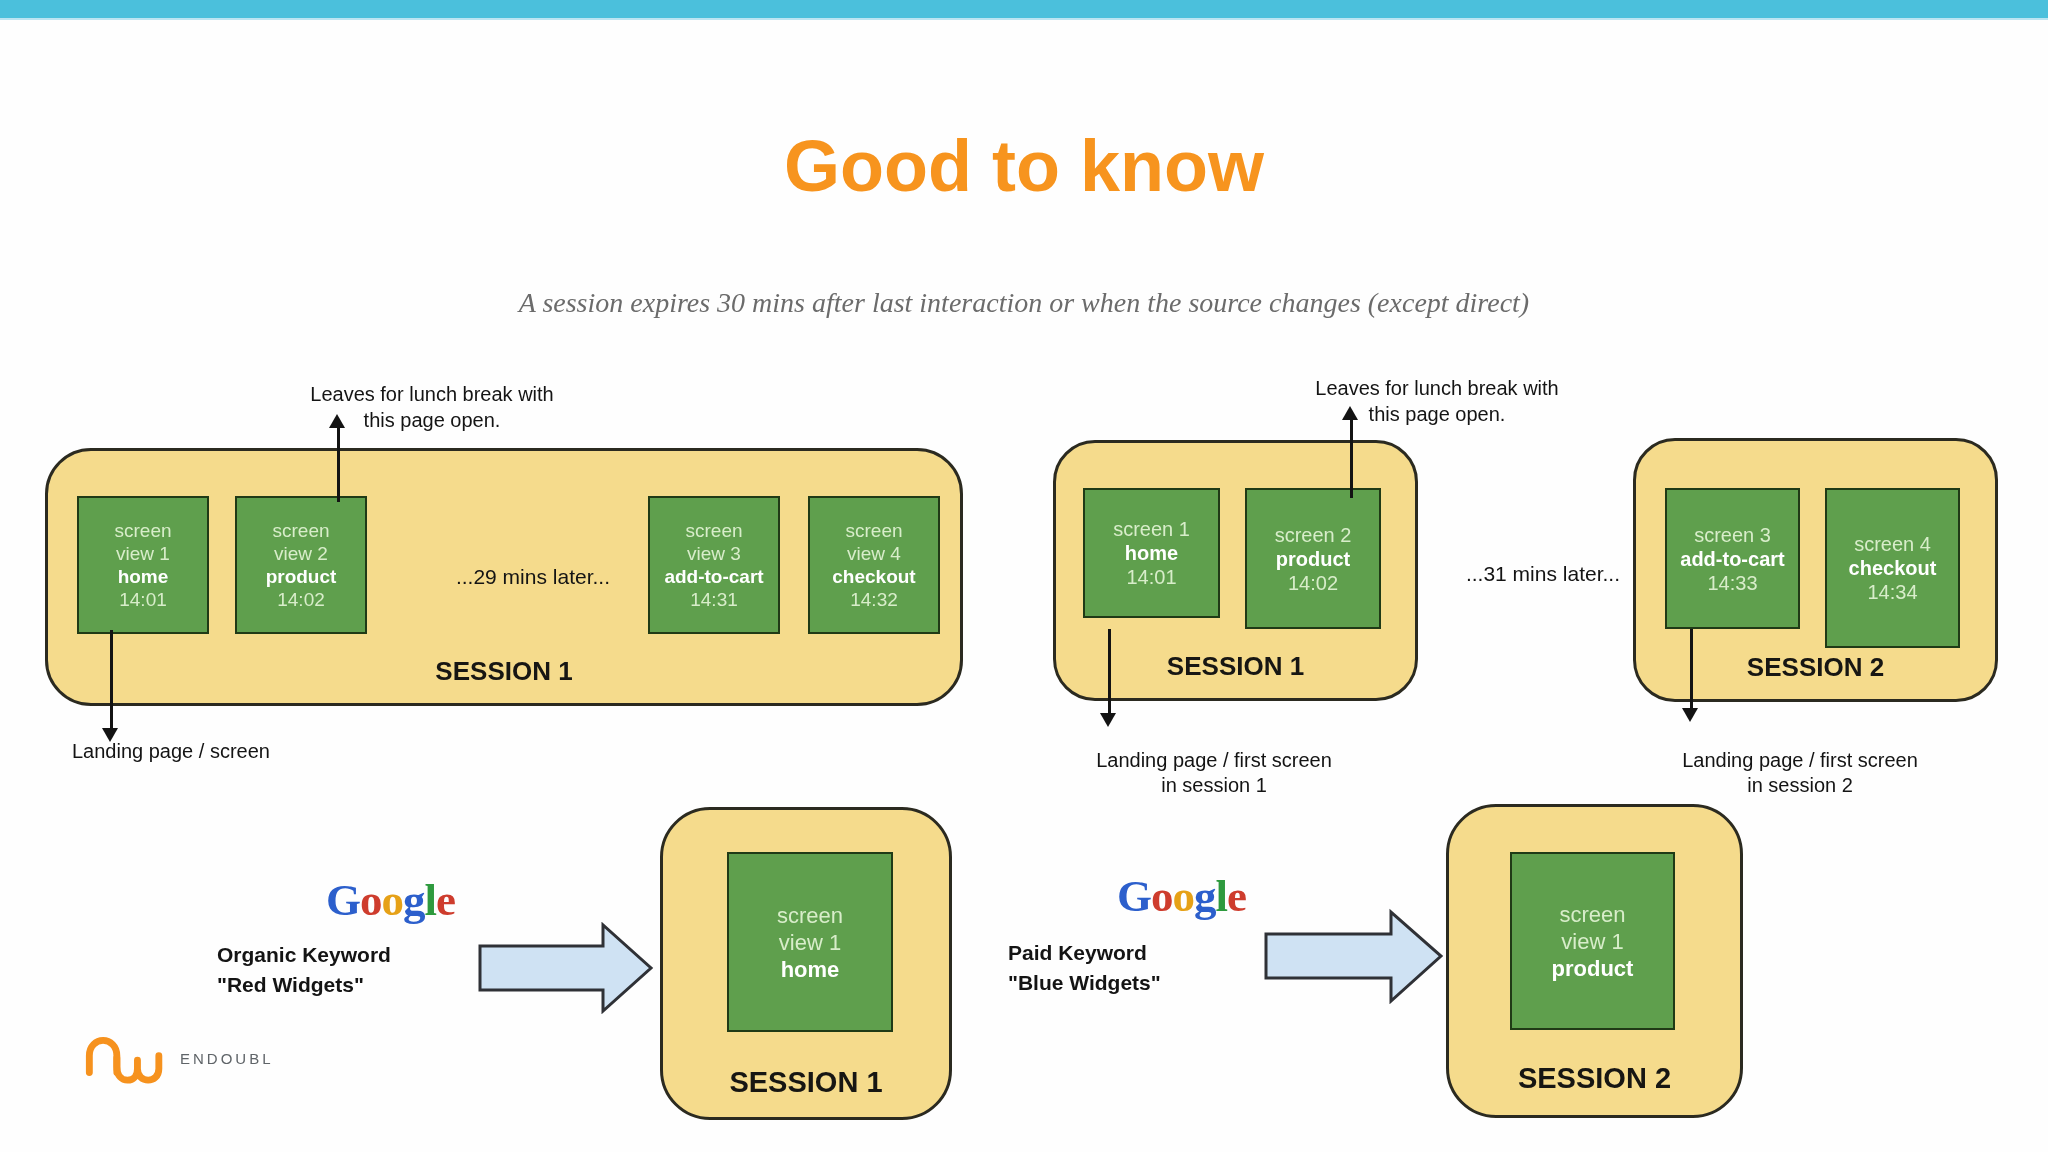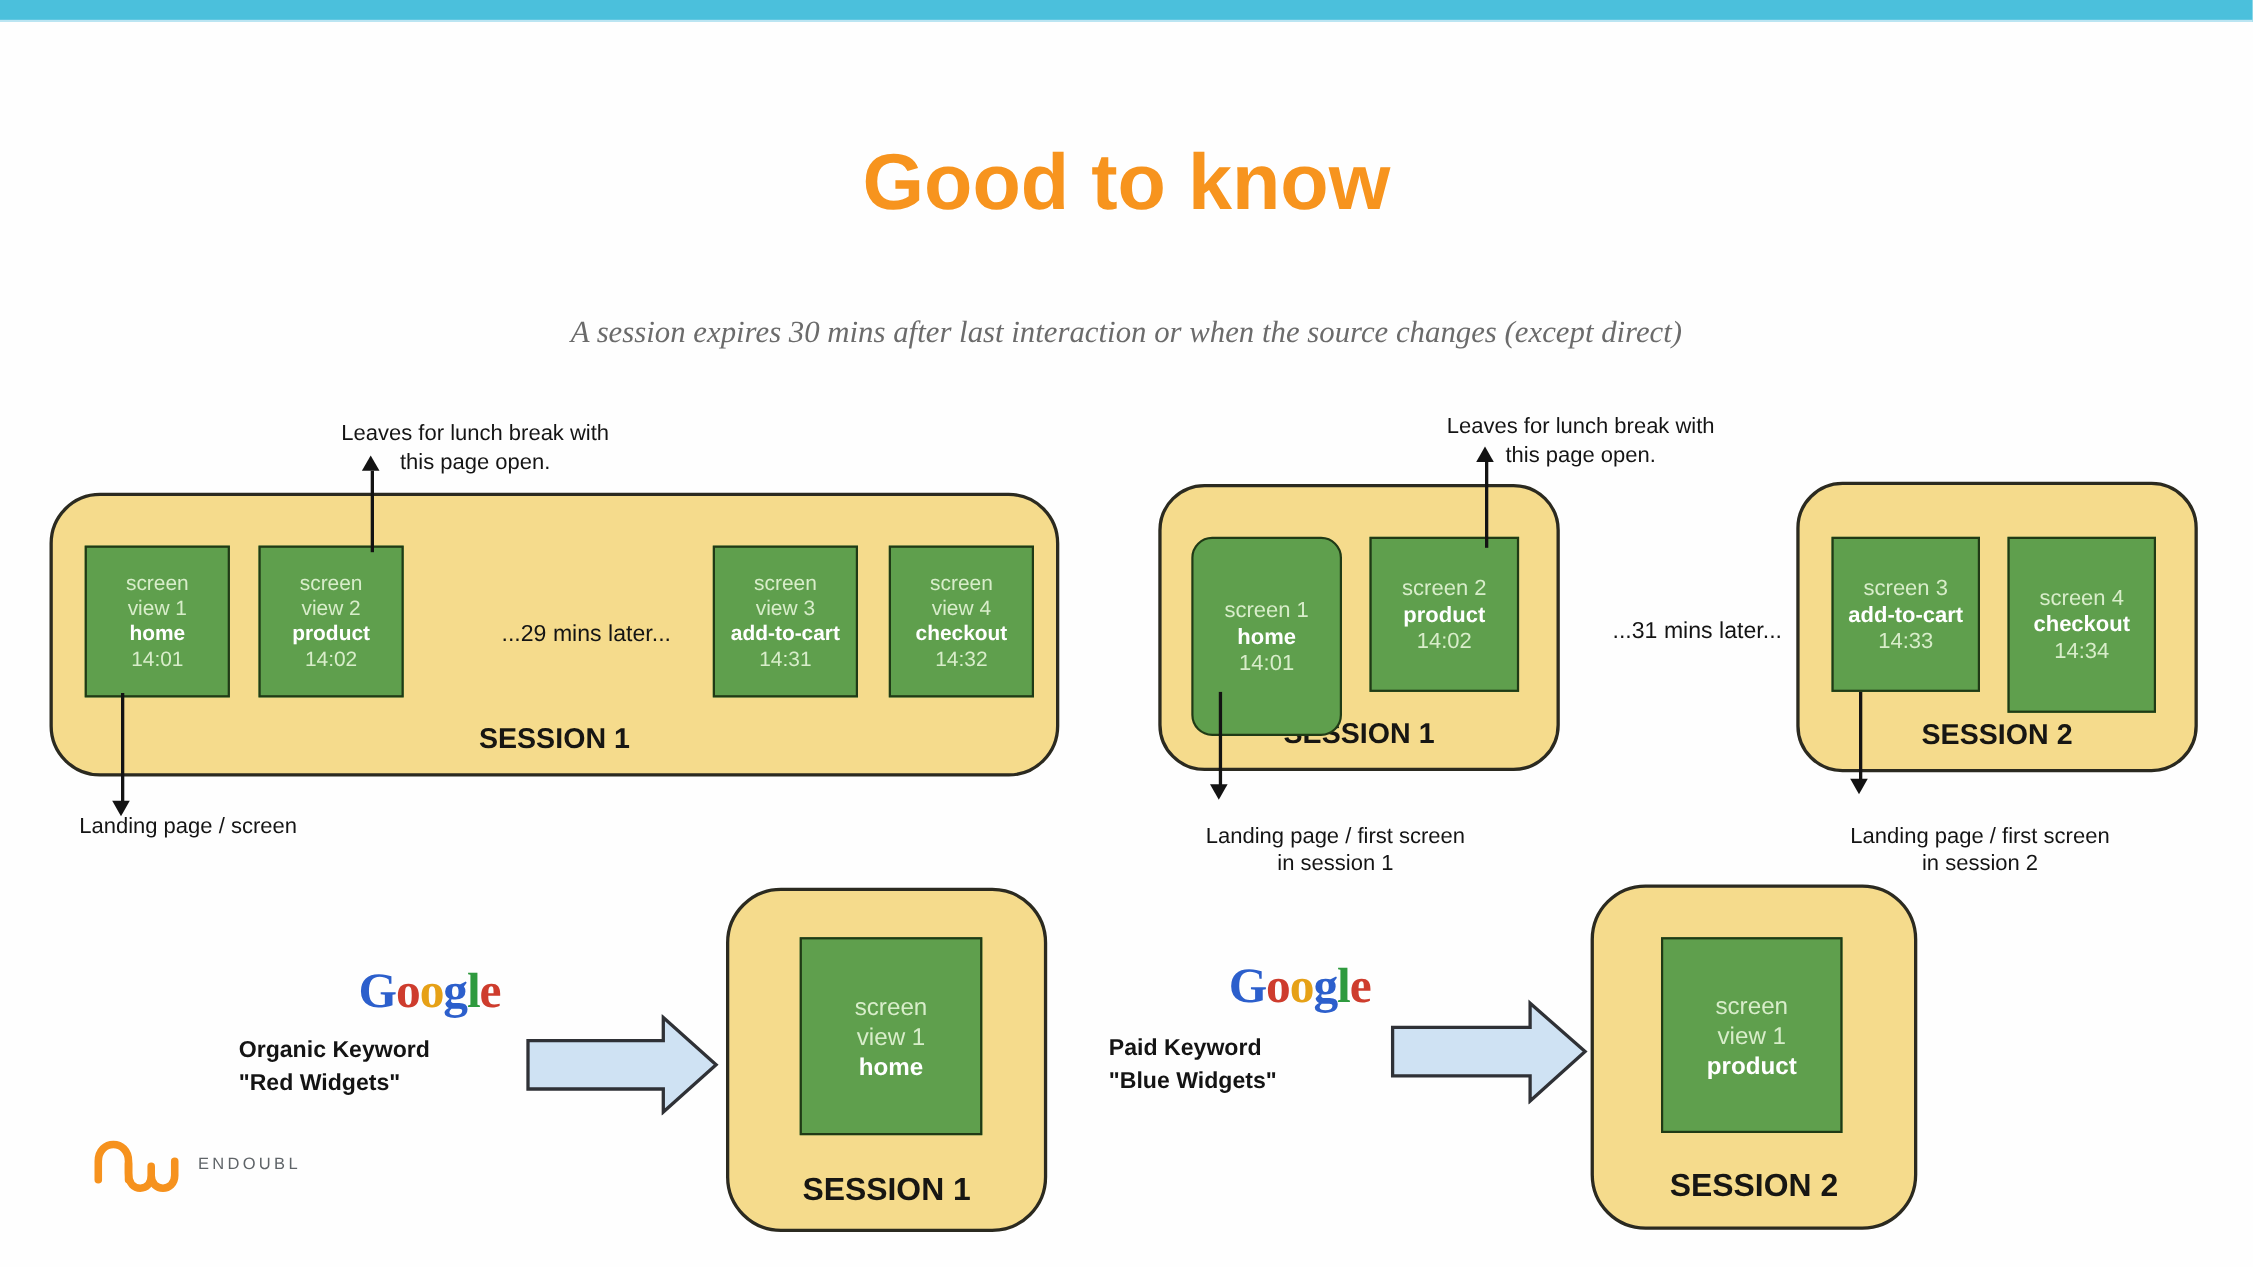--- a/index.html
+++ b/index.html
@@ -107,21 +107,21 @@
   <div class="note" style="left:72px;top:738px;">Landing page / screen</div>
 
   <div class="note center" style="left:1285px;top:375px;width:304px;">
     <div>Leaves for lunch break with</div>
     <div>this page open.</div>
   </div>
 
   <div class="session" style="left:1053px;top:440px;width:365px;height:261px;border-radius:42px;">
     <div class="session-label" style="bottom:16px;font-size:26px;">SESSION 1</div>
   </div>
-  <div class="screen t3" style="left:1083px;top:488px;width:137px;height:181px;border-radius:19px;">
+  <div class="screen t3" style="left:1083px;top:488px;width:137px;height:130px;">
     <div>screen 1</div>
     <div class="pg">home</div>
     <div>14:01</div>
   </div>
   <div class="screen t3" style="left:1245px;top:488px;width:136px;height:141px;">
     <div>screen 2</div>
     <div class="pg">product</div>
     <div>14:02</div>
   </div>
 

